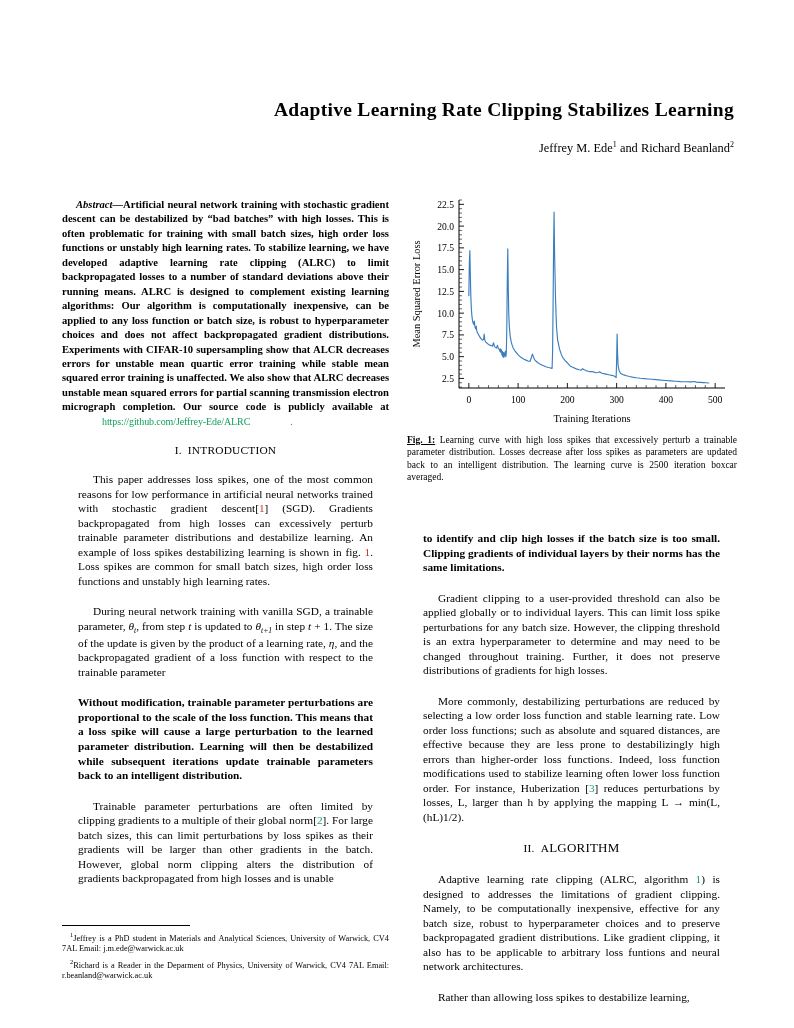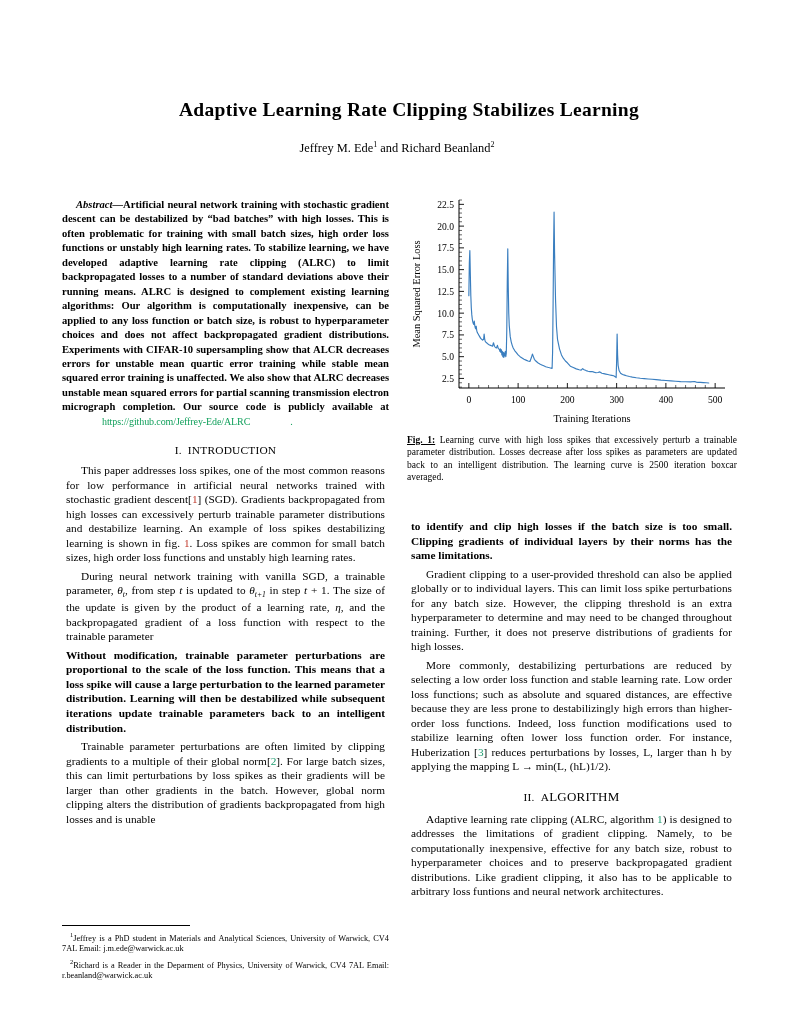--- a/index.html
+++ b/index.html
@@ -19,35 +19,35 @@
     position: absolute;
     left: 0; top: 0;
     width: 794px;
     height: 1028px;
     background: #fff;
   }
 
   
   .title {
     position: absolute;
-    left: 72px;
+    left: 60px;
     top: 98px;
     width: 674px;
-    text-align: center;
+    text-align: right;
     font-size: 19.5px;
     font-weight: bold;
     letter-spacing: 0.3px;
     line-height: 1.2;
   }
   .authors {
     position: absolute;
     left: 60px;
     top: 140px;
     width: 674px;
-    text-align: center;
+    text-align: right;
     font-size: 12.4px;
     line-height: 1.3;
   }
   .authors sup { font-size: 8px; vertical-align: super; }
 
   
   .col-left {
     position: absolute;
     left: 62px;
     top: 198px;
@@ -84,21 +84,21 @@
     text-align: center;
     margin: 15px 0 7px 0;
     letter-spacing: 0.2px;
   }
   h2.section .sc { font-size: 13px; }
 
   p.body {
     font-size: 11.3px;
     line-height: 1.285;
     text-align: justify;
-    margin: 4px;
+    margin: 16px;
     text-indent: 15px;
     hyphens: auto;
   }
   p.body.noindent { text-indent: 0; font-weight: bold; }
   .cite { color: #c0392b; }
   .cite-g { color: #1c9c6e; }
 
   .eq {
     position: relative;
     font-size: 12px;
@@ -211,20 +211,21 @@
     <p class="body noindent">to identify and clip high losses if the batch size is too small. Clipping gradients of individual layers by their norms has the same limitations.</p>
 
     <p class="body">Gradient clipping to a user-provided threshold can also be applied globally or to individual layers. This can limit loss spike perturbations for any batch size. However, the clipping threshold is an extra hyperparameter to determine and may need to be changed throughout training. Further, it does not preserve distributions of gradients for high losses.</p>
 
     <p class="body"><span>More commonly, destabilizing perturbations are reduced by selecting a low order loss function and stable learning rate. Low order loss functions; such as absolute and squared distances, are effective because they are less prone to destabilizingly high errors than higher-order loss functions. Indeed, loss function modifications used to stabilize learning often lower loss function order. For instance, Huberization [</span><span class="cite-g">3</span><span>] reduces perturbations by losses, L, larger than h by applying the mapping L → min(L, (hL)1/2).</span></p>
 
     <h2 class="section"><span>II.</span>&nbsp;&nbsp;<span>A</span><span class="sc">LGORITHM</span></h2>
 
     <p class="body"><span>Adaptive learning rate clipping (ALRC, algorithm </span><span class="cite-g">1</span><span>) is designed to addresses the limitations of gradient clipping. Namely, to be computationally inexpensive, effective for any batch size, robust to hyperparameter choices and to preserve backpropagated gradient distributions. Like gradient clipping, it also has to be applicable to arbitrary loss funtions and neural network architectures.</span></p>
 
+    <p class="body">Rather than allowing loss spikes to destabilize learning,</p>
   </div>
 
   <div class="figure">
     <svg width="330" height="238" viewBox="0 0 330 238">
 
       <g>
         <path class="axis-line" d="M 52 8 L 52 196 L 318 196"></path>
       </g>
       <g id="yticks">
           <line x1="52" y1="186.42592592592592" x2="57" y2="186.42592592592592" class="tick"></line>

